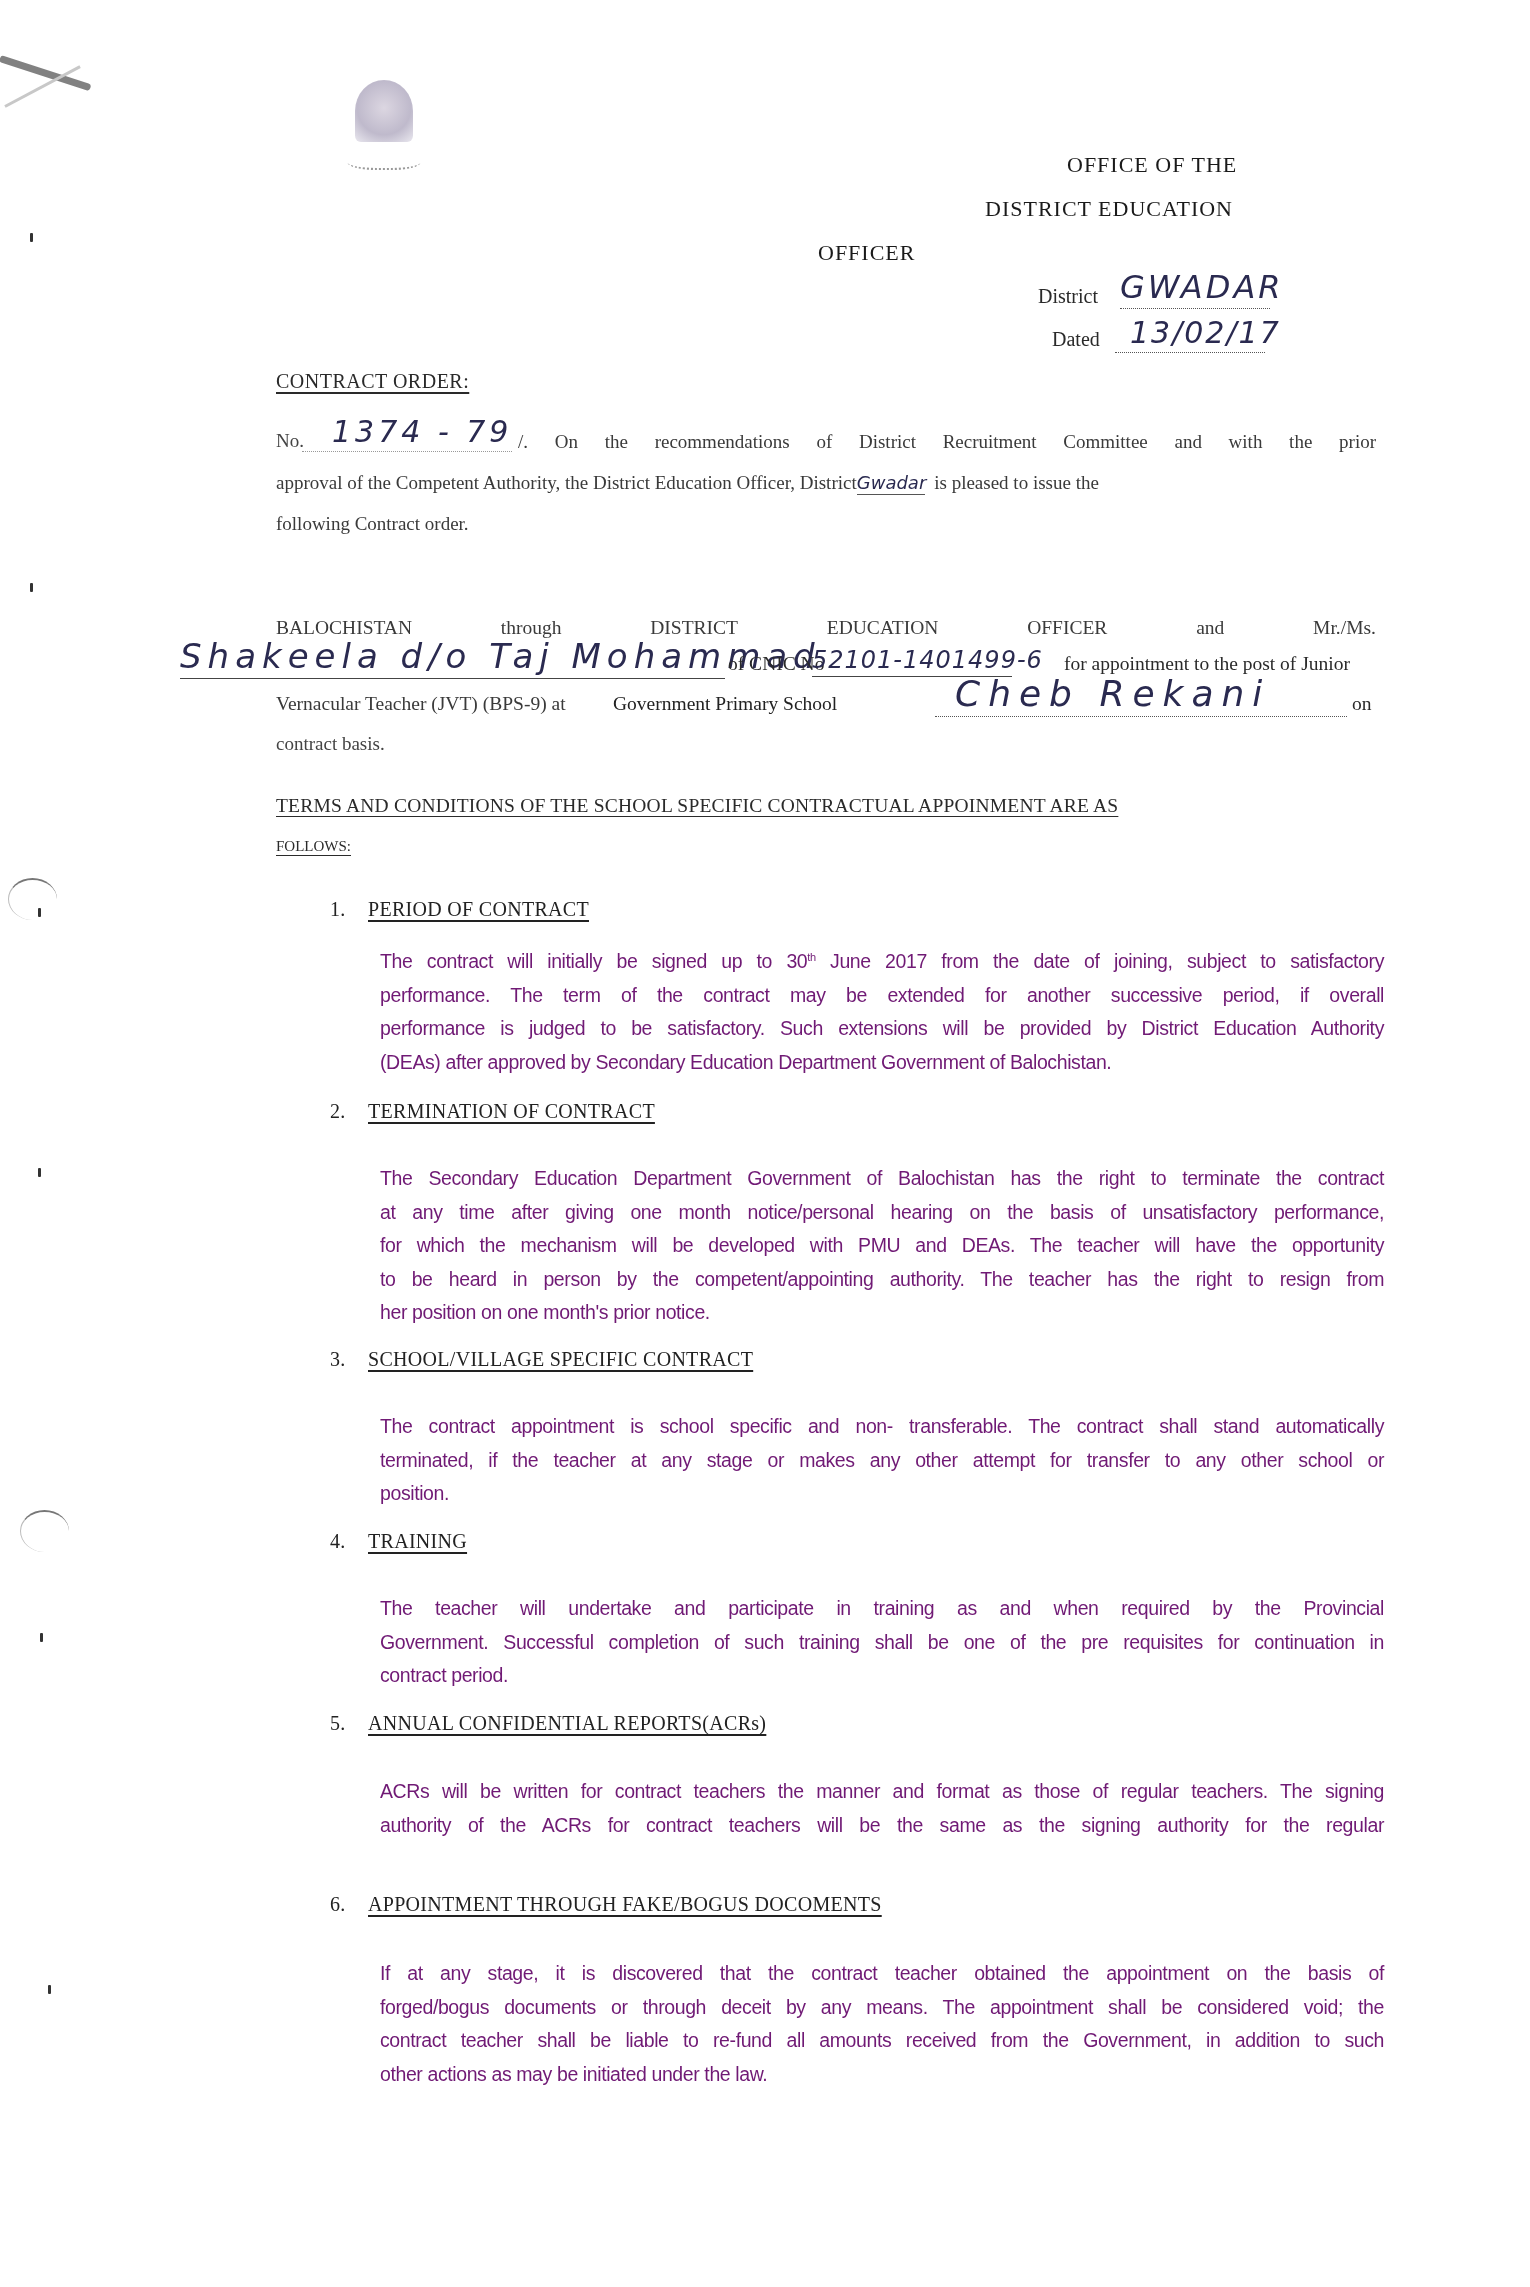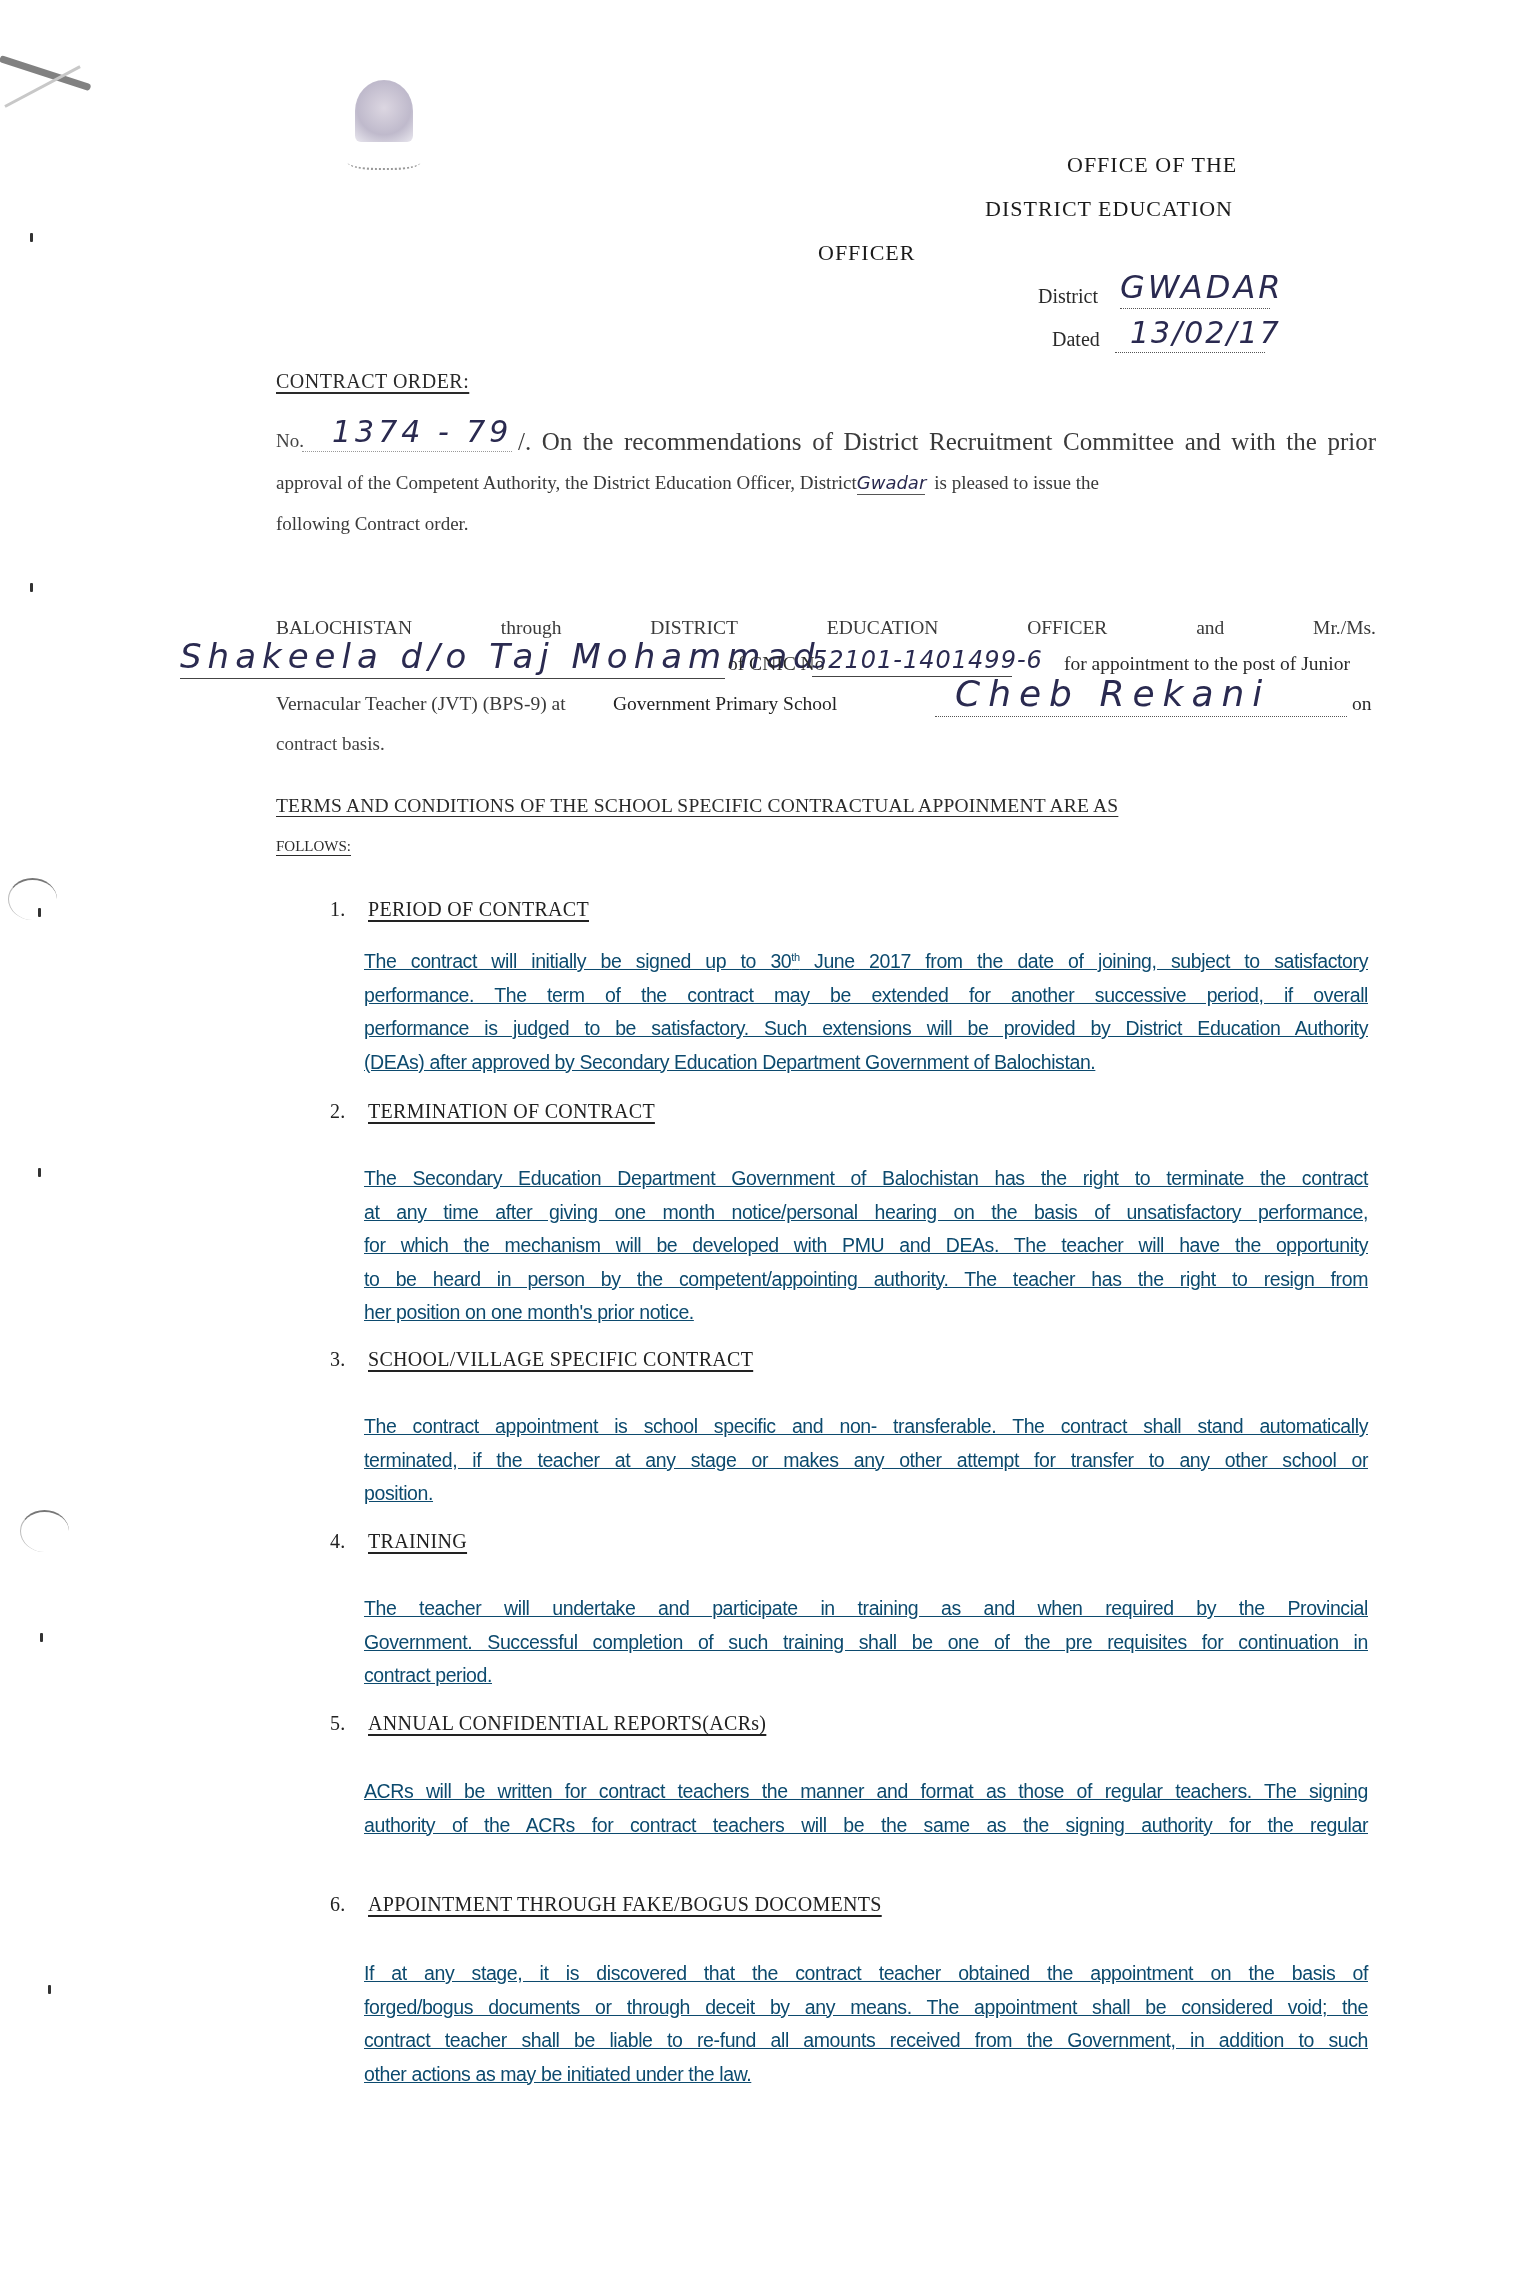--- a/index.html
+++ b/index.html
@@ -26,21 +26,21 @@
     .fill span { position: absolute; left: 0; bottom: 2px; white-space: nowrap; }
 
     .para { position: absolute; font-size: 19px; color: #3a3a3a; text-align: justify; text-align-last: justify; line-height: 41px; }
     .para.last-left { text-align-last: left; }
     .underline { text-decoration: underline; text-underline-offset: 4px; }
 
     .sec-title { position: absolute; font-size: 20px; color: #222; letter-spacing: .3px; }
     .sec-title .num { display: inline-block; width: 38px; }
     .sec-title .t { text-decoration: underline; text-underline-offset: 4px; }
 
-    .body-text { position: absolute; left: 364px; width: 1004px; font-size: 19.5px; line-height: 33.5px; color: #0c4a6e; text-align: justify; letter-spacing: -0.4px; text-decoration: underline; }
+    .body-text { position: absolute; left: 380px; width: 1004px; font-size: 19.5px; line-height: 33.5px; color: #701a75; text-align: justify; letter-spacing: -0.4px; }
     .body-text span { display: block; text-align: justify; text-align-last: justify; }
     .body-text span.end { text-align-last: left; }
     sup { font-size: 11px; line-height: 0; }
   </style>
 </head>
 <body>
 
 <div class="page">
 
   <div class="staple"></div>
@@ -72,21 +72,21 @@
   <div class="fill" style="left:1115px; top:316px; width:150px; height:36px;">
     <span class="hand" style="font-size:30px; left:15px; letter-spacing:2px;">13/02/17</span>
   </div>
 
   <div class="lbl serif underline" style="left:276px; top:370px; font-size:20px; letter-spacing:.5px;">CONTRACT ORDER:</div>
 
   <div class="lbl serif" style="left:276px; top:430px; font-size:19px; color:#444;">No.</div>
   <div class="fill" style="left:302px; top:415px; width:210px; height:36px; border-bottom-color:#999;">
     <span class="hand" style="font-size:30px; left:30px; letter-spacing:4px;">1374 - 79</span>
   </div>
-  <div class="para serif" style="left:518px; top:421px; width:858px; font-size:25px;">/. On the recommendations of District Recruitment Committee and with the prior</div>
+  <div class="para serif" style="left:518px; top:421px; width:858px; font-size:19px;">/. On the recommendations of District Recruitment Committee and with the prior</div>
 
   <div class="para serif" style="left:276px; top:462px; width:1100px; text-align-last:left; white-space:nowrap;">
     <span>approval of the Competent Authority, the District Education Officer, District</span><span class="hand" style="display:inline-block; font-size:18px; border-bottom:1.5px solid #555; line-height:22px; width:68px;">Gwadar</span>&nbsp;&nbsp;<span>is pleased to issue the</span>
   </div>
   <div class="para serif last-left" style="left:276px; top:503px; width:600px;">following Contract order.</div>
 
 
   <div class="para serif" style="left:276px; top:607px; width:1100px; display:flex; justify-content:space-between; font-size:19.5px;">
     <span>BALOCHISTAN</span>
     <span>through</span>

